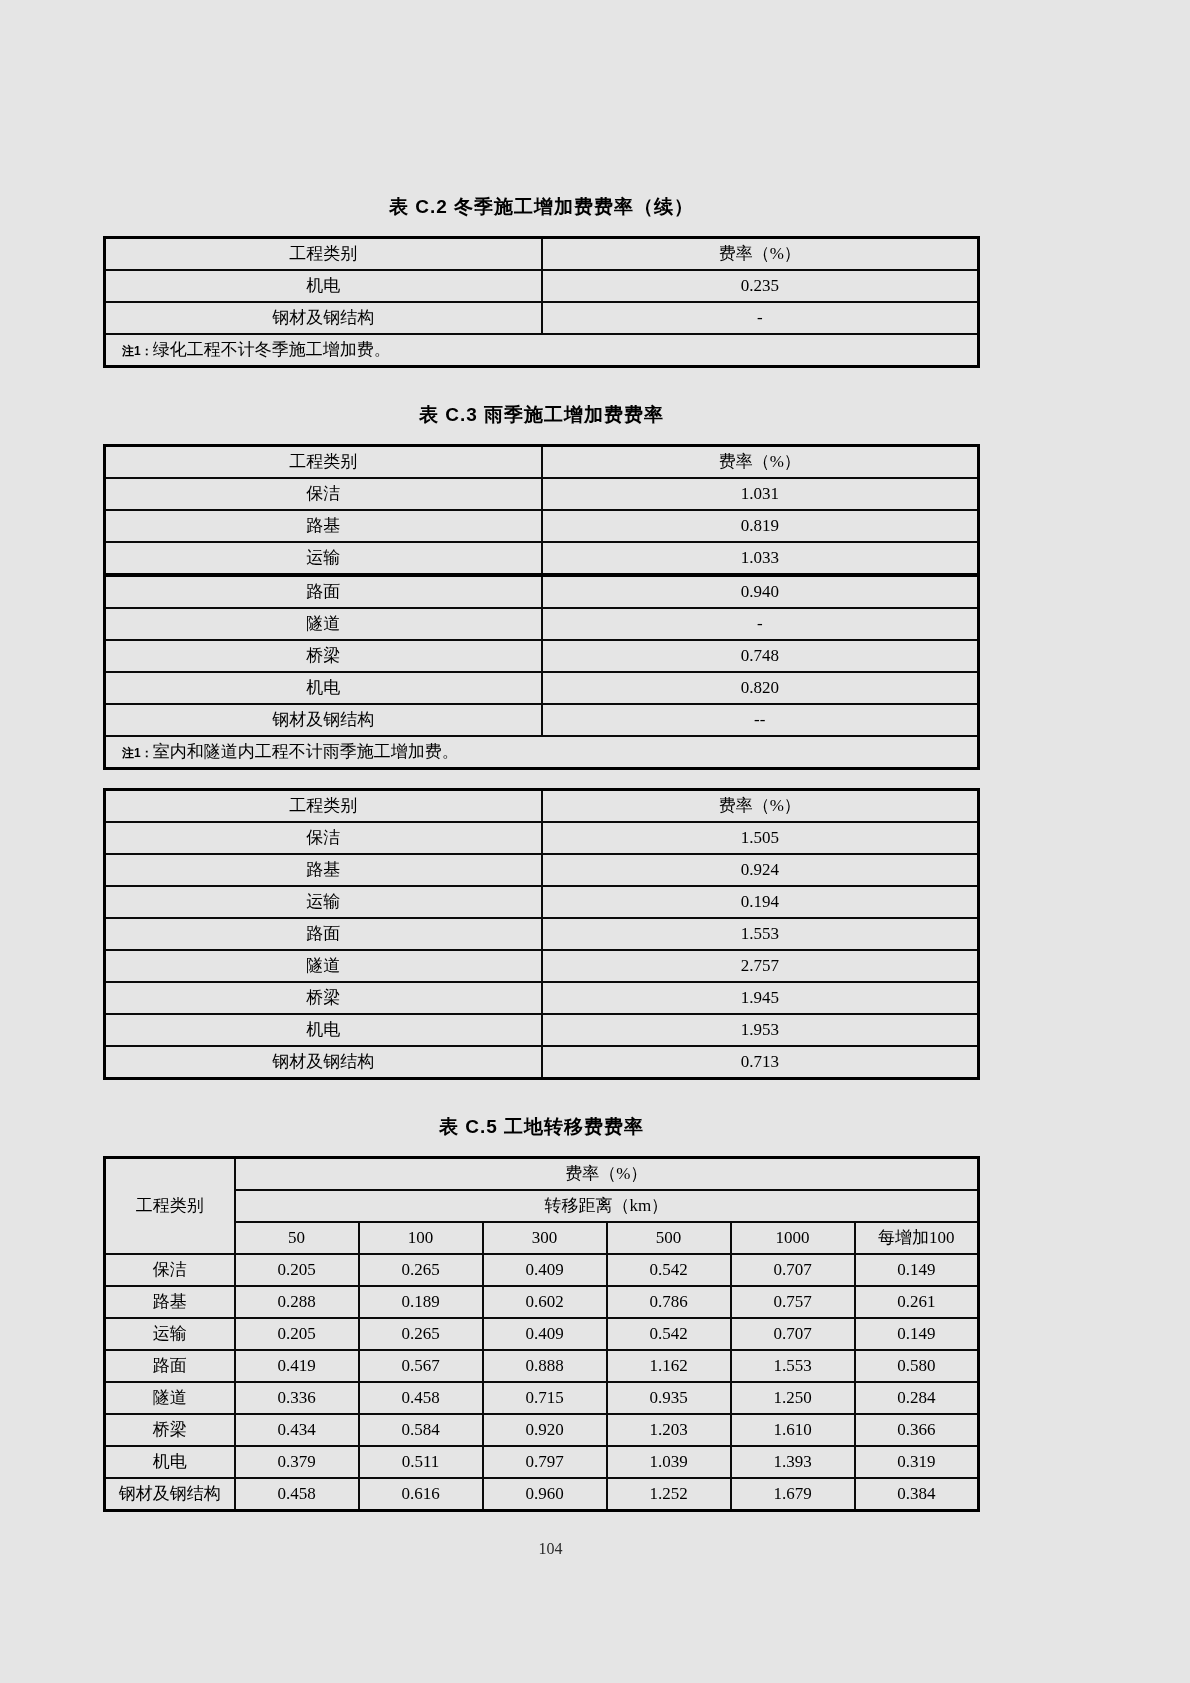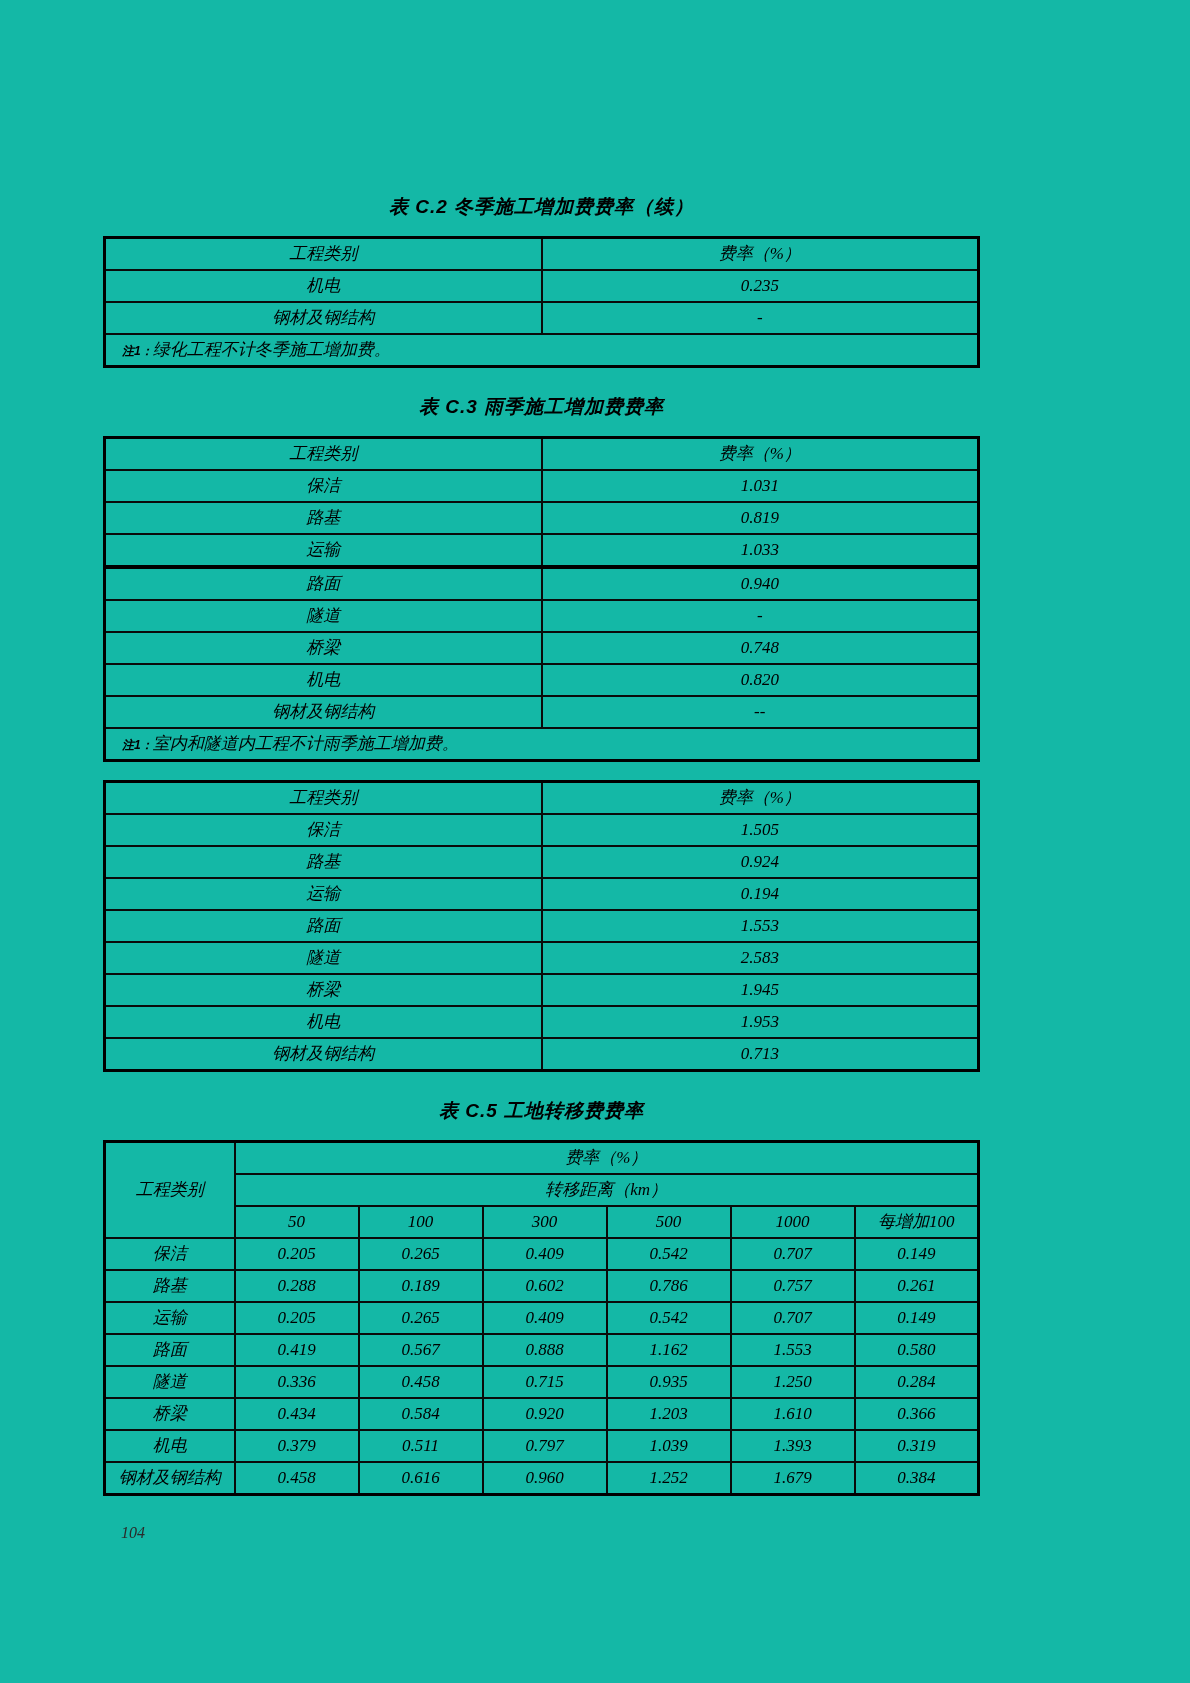--- a/index.html
+++ b/index.html
@@ -1,40 +1,39 @@
 <!DOCTYPE html>
 <html><head>
 <meta charset="utf-8">
 <style>
   html,body{margin:0;padding:0;background:#fff;}
   .page{
     position:relative;
     width:1190px;height:1683px;
-    background:#14b8a6;
+    background:#e5e5e5;
     font-family:"Liberation Serif","DejaVu Serif",serif;
     color:#000;
     overflow:hidden;
-    font-style:italic;
   }
   .content{
     position:absolute;
     left:103px;top:0;
     width:877px;
   }
   .tbl-title{
     margin:0;
     text-align:center;
     font-size:19px;
     font-weight:bold;
     line-height:22px;
     font-family:"Liberation Sans","DejaVu Sans",sans-serif;
     letter-spacing:1px;
   }
   .t-c2-title{margin-top:196px;}
-  .t-c3-title,.t-c4-title,.t-c5-title{margin-top:28px;}
+  .t-c3-title,.t-c4-title,.t-c5-title{margin-top:36px;}
   table{
     width:100%;
     border-collapse:collapse;
     table-layout:fixed;
     margin-top:18px;
   }
   table{border:3px solid #000;}
   th,td{
     border:2px solid #0a0a0a;
     text-align:center;
@@ -54,21 +53,21 @@
   .note-prefix{
     font-weight:bold;
     font-family:"Liberation Sans","DejaVu Sans",sans-serif;
     font-size:12px;
   }
   tr.thick-top td{border-top:4px solid #000;}
   .page-number{
     margin-top:28px;
     font-size:16px;
     color:#2b2b2b;
-    text-align:left;
+    text-align:center;
     padding-left:18px;
   }
 </style>
 </head>
 <body>
 
 <div class="page">
   <div class="content">
 
     <p class="tbl-title t-c2-title">表 C.2 冬季施工增加费费率（续）</p>
@@ -180,21 +179,21 @@
           <tr>
             <td>运输</td>
             <td>0.194</td>
           </tr>
           <tr>
             <td>路面</td>
             <td>1.553</td>
           </tr>
           <tr>
             <td>隧道</td>
-            <td>2.583</td>
+            <td>2.757</td>
           </tr>
           <tr>
             <td>桥梁</td>
             <td>1.945</td>
           </tr>
           <tr>
             <td>机电</td>
             <td>1.953</td>
           </tr>
           <tr>

